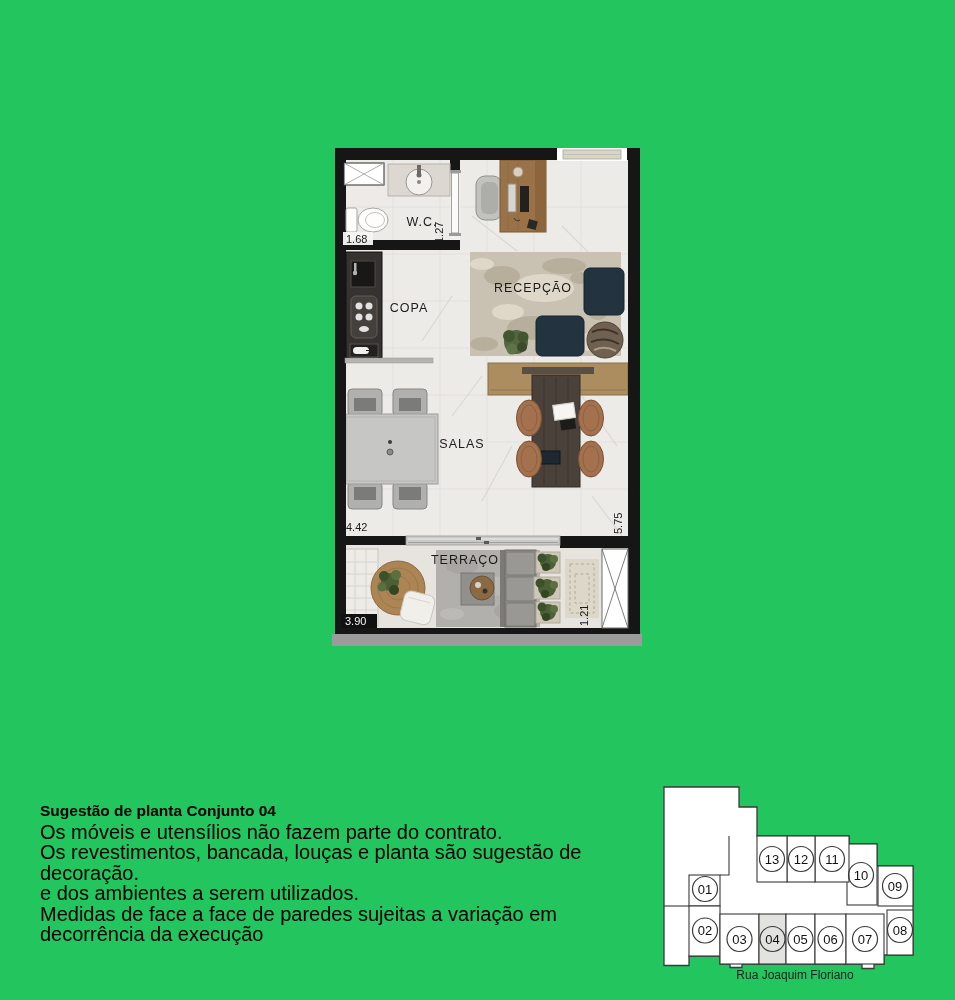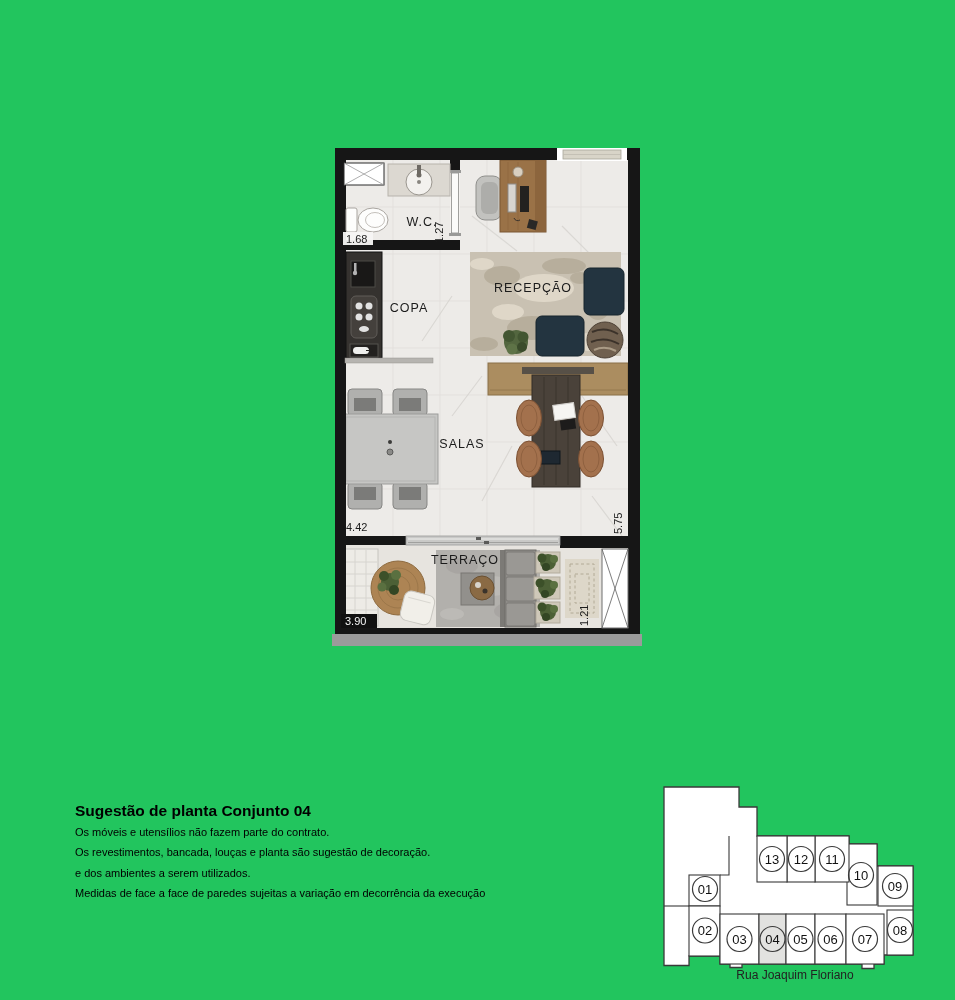--- a/index.html
+++ b/index.html
@@ -2,23 +2,23 @@
 <html><head>
 <meta charset="utf-8">
 <style>
   html,body{margin:0;padding:0;background:#ffffff;}
   #canvas{position:relative;width:955px;height:1000px;background:#22c55e;overflow:hidden;
           font-family:"Liberation Sans", sans-serif;padding-left:24px;}
   .abs{position:absolute;}
   
   #floorplan{left:332px;top:146px;width:310px;height:500px;}
   
-  #disclaimer{left:40px;top:801px;width:580px;color:#000;margin-left:35px;}
+  #disclaimer{left:40px;top:801px;width:580px;color:#000;}
   .disc-title{font-size:15.5px;font-weight:bold;line-height:20.5px;}
-  .disc-line{font-size:11px;line-height:20.5px;}
+  .disc-line{font-size:20px;line-height:20.5px;}
   
   #keyplan{left:662px;top:782px;width:292px;height:200px;}
   svg text{font-family:"Liberation Sans", sans-serif;}
   .roomlabel{font-size:12.5px;letter-spacing:1px;fill:#1b1b1b;}
   .dim{font-size:11px;fill:#1b1b1b;}
   .dim-white{font-size:11px;fill:#f5f5f5;}
   .unitnum{font-size:13px;fill:#111;}
   .street{font-size:12px;fill:#222;}
 </style>
 </head>

